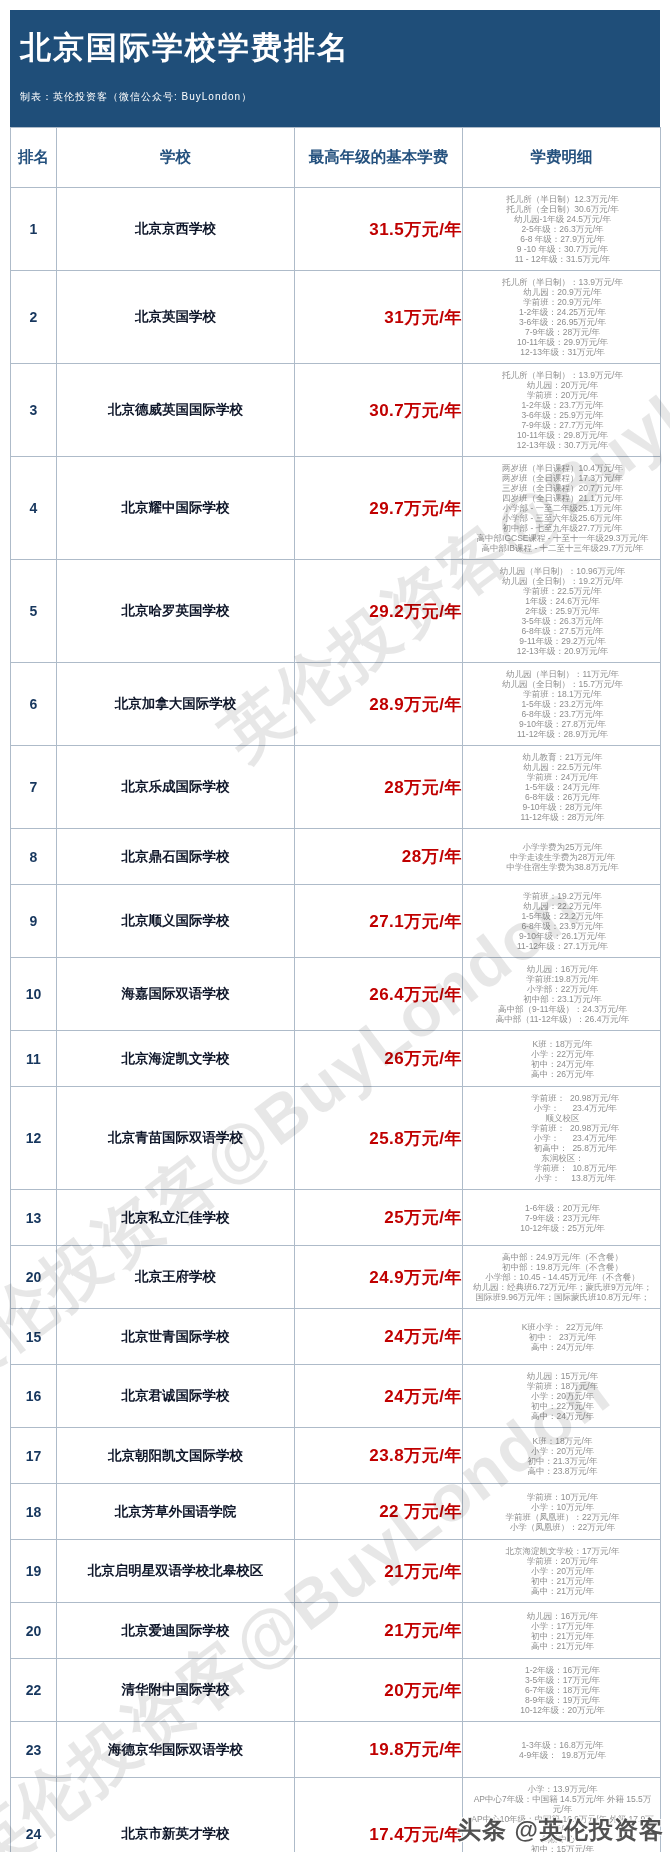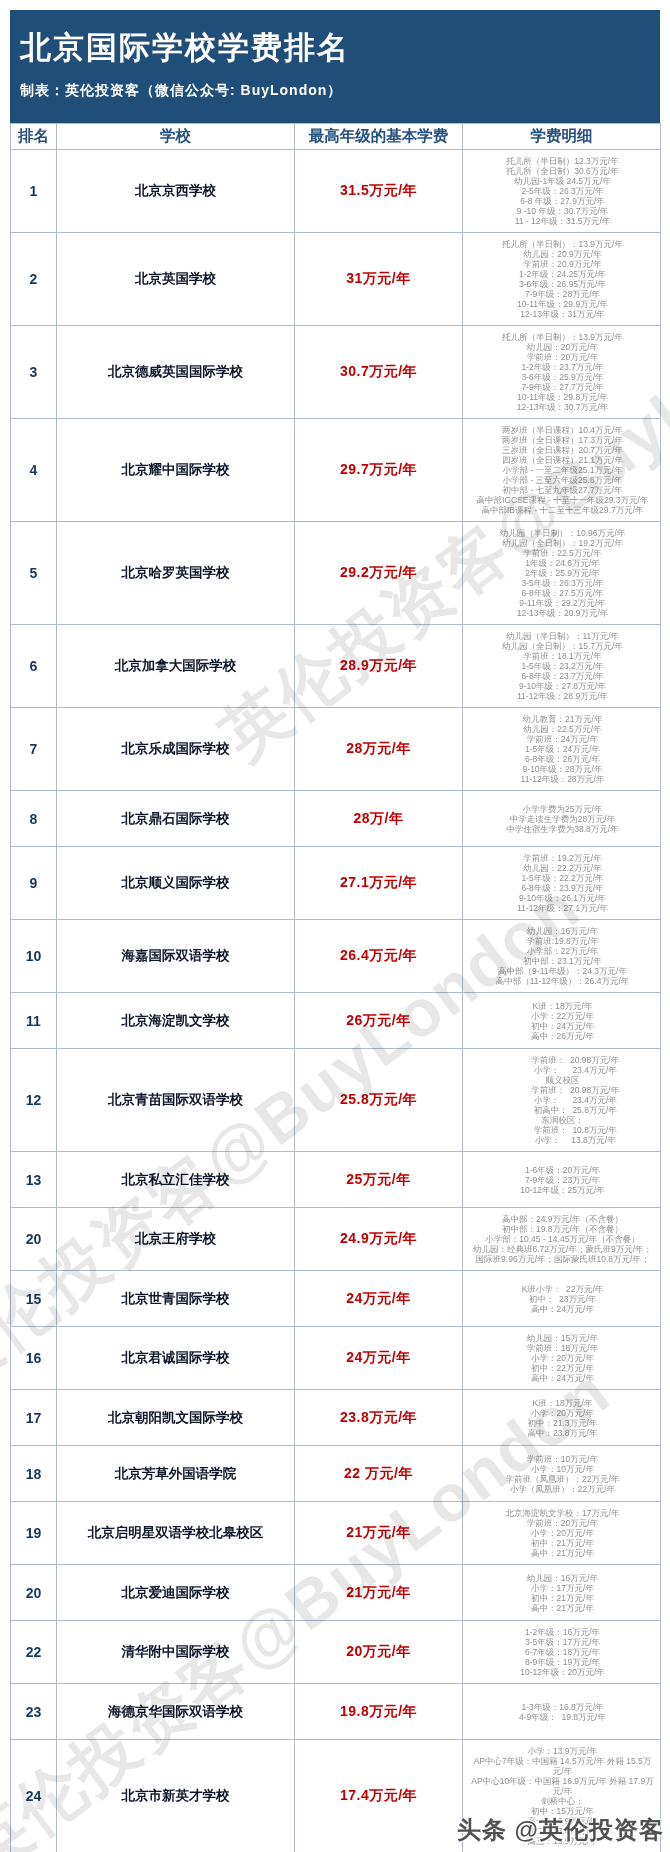--- a/index.html
+++ b/index.html
@@ -9,48 +9,48 @@
     font-family: "Liberation Sans", "DejaVu Sans", sans-serif;
     position: relative; overflow: hidden;
   }
   .page { position: relative; width: 650px; margin: 10px auto; }
 
   .title-block {
     background: #1f4e79; color: #ffffff; text-align: left;
     padding: 17px 10px 23px 10px;
   }
   .title-block h1 { font-size: 31px; font-weight: bold; letter-spacing: 2px; }
-  .title-block .subtitle { font-size: 14px; font-weight: bold; margin-top: 13px; letter-spacing: 1px; }
+  .title-block .subtitle { font-size: 10px; font-weight: normal; margin-top: 21px; letter-spacing: 1px; }
 
   table.fee-table {
     width: 650px; border-collapse: collapse; table-layout: fixed;
     background: transparent;
   }
   .fee-table col.c-rank   { width: 46px; }
   .fee-table col.c-school { width: 238px; }
   .fee-table col.c-fee    { width: 168px; }
   .fee-table col.c-det    { width: 198px; }
 
   .fee-table th, .fee-table td {
     border: 1px solid #aebbc9;
     vertical-align: middle;
   }
   .fee-table thead th {
     color: #24517e; font-size: 15.5px; font-weight: bold;
-    height: 26px; text-align: center; background: #ffffff;
+    height: 60px; text-align: center; background: #ffffff;
   }
   td.cell-rank {
     text-align: center; color: #17375e; font-weight: bold; font-size: 14px;
   }
   td.cell-school {
     text-align: center; color: #0f172a; font-weight: bold; font-size: 13.5px;
     padding: 0 4px;
   }
   td.cell-fee {
-    text-align: center; color: #c00000; font-weight: bold; font-size: 14px;
+    text-align: right; color: #c00000; font-weight: bold; font-size: 17px;
     letter-spacing: 0.5px;
   }
   td.cell-details {
     color: #8e8e8e; font-size: 8.5px; line-height: 10px;
     padding: 6px 4px 6px 6px; white-space: pre-wrap; text-align: center;
     height: 56px; 
   }
 
   .watermark {
     position: absolute; white-space: nowrap; pointer-events: none;

